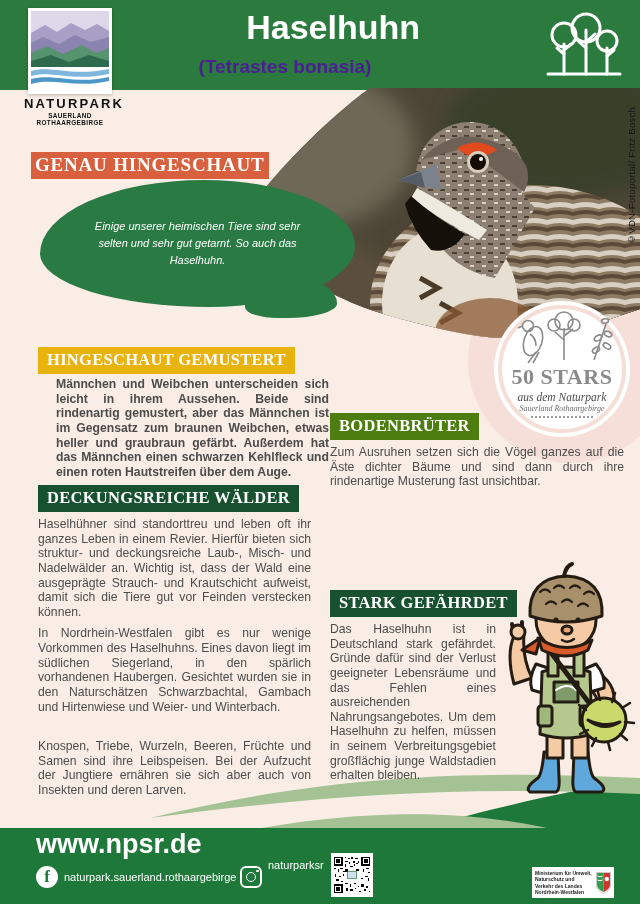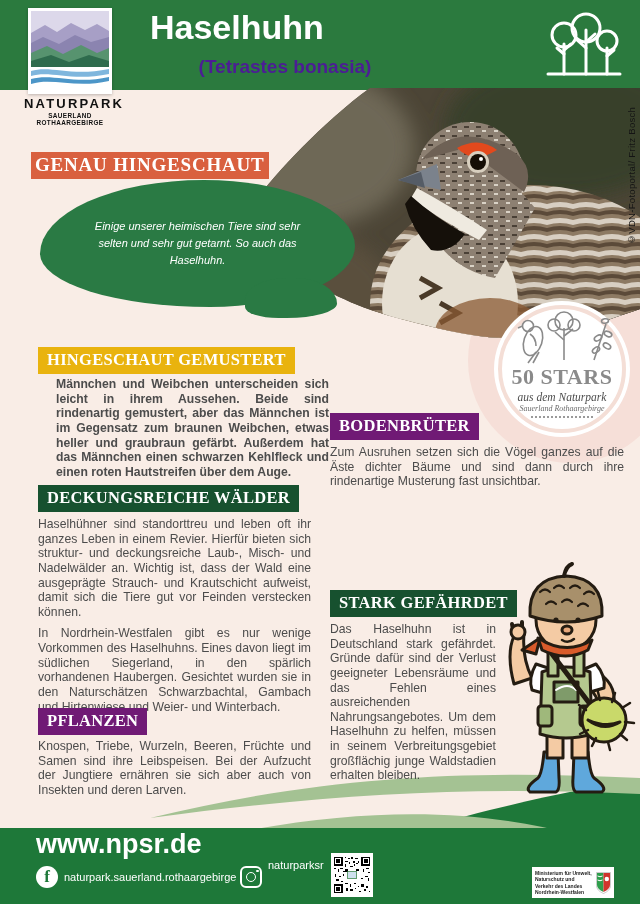--- a/index.html
+++ b/index.html
@@ -7,21 +7,21 @@
     background:#F9EDE6;font-family:"Liberation Sans",sans-serif;}
   
   .band{position:absolute;left:0;top:0;width:640px;height:90px;background:#2B7A3E;}
   .logo-card{position:absolute;left:28px;top:8px;width:84px;height:86px;background:#fff;
     box-shadow:0 1px 3px rgba(0,0,0,.25);padding:3px;box-sizing:border-box;z-index:6;}
   .logo-card svg{width:100%;height:100%;display:block;}
   .logo-word{position:absolute;left:24px;top:96px;width:92px;text-align:right;z-index:6;
     font-weight:bold;font-size:13px;letter-spacing:2.2px;color:#111;}
   .logo-sub{position:absolute;left:24px;top:112px;width:92px;text-align:center;z-index:6;
     font-weight:bold;font-size:6.4px;letter-spacing:.4px;color:#111;}
-  .title{position:absolute;left:150px;top:8px;width:270px;text-align:left;color:#fff;
+  .title{position:absolute;left:150px;top:8px;width:270px;text-align:right;color:#fff;
     font-size:34px;font-weight:bold;z-index:3;}
   .subtitle{position:absolute;left:150px;top:56px;width:270px;text-align:center;color:#4c1d95;
     font-size:19px;font-weight:bold;z-index:3;}
   .trees{position:absolute;left:544px;top:8px;width:80px;height:72px;z-index:3;}
   
   .pink-blob{position:absolute;left:468px;top:258px;width:205px;height:205px;border-radius:50%;
     background:#F6DFD8;z-index:1;}
   .photo{position:absolute;left:235px;top:88px;width:405px;height:256px;z-index:2;
     clip-path:path("M135 0 C88 34 38 88 21 112 C6 138 28 162 64 186 C100 210 132 222 166 231 C216 244 252 253 292 249 C332 245 362 236 405 221 L405 0 Z");}
   .photo svg{width:100%;height:100%;display:block;}
@@ -46,21 +46,21 @@
   .badge svg{position:relative;margin-top:7px;width:112px;height:56px;}
   .badge-title{position:relative;font-family:"Liberation Serif",serif;font-weight:bold;
     font-size:22px;color:#8A8A8A;letter-spacing:.5px;line-height:1;margin-top:-2px;}
   .badge-l1{position:relative;font-family:"Liberation Serif",serif;font-style:italic;
     font-size:11.5px;color:#4d4d4d;margin-top:3px;}
   .badge-l2{position:relative;font-family:"Liberation Serif",serif;font-style:italic;
     font-size:8px;color:#6b6b6b;margin-top:1px;}
   .badge-dots{position:relative;width:62px;margin:3px auto 0;border-bottom:2px dotted #9a9a9a;}
   
   .sec-h{position:absolute;font-size:16.5px;letter-spacing:.3px;padding:3px 9px 4px;z-index:4;}
-  .yellow{background:#E9B30E;} .green-h{background:#17512F;} .orange{background:#701a75;}
+  .yellow{background:#E9B30E;} .green-h{background:#17512F;} .orange{background:#4d7c0f;}
   .para{position:absolute;color:#4C4C4C;font-size:12.2px;line-height:1.2;text-align:justify;
     hyphens:auto;-webkit-hyphens:auto;z-index:2;}
   .para p{margin:0 0 7px 0;}
   
   .mascot{position:absolute;left:492px;top:554px;width:148px;height:240px;z-index:5;}
   
   .waves{position:absolute;left:0;top:770px;width:640px;height:134px;z-index:1;}
   .footer-band{position:absolute;left:0;top:828px;width:640px;height:76px;background:#1E7839;z-index:2;}
   .url{position:absolute;left:36px;top:829px;color:#fff;font-size:27px;font-weight:bold;z-index:4;}
   .fb-ic{position:absolute;left:36px;top:866px;width:22px;height:22px;border-radius:50%;
@@ -212,21 +212,20 @@
   <div class="para" style="left:56px;top:377px;width:273px;font-weight:bold;">
     <p>Männchen und Weibchen unterscheiden sich leicht in ihrem Aussehen. Beide sind rindenartig gemustert, aber das Männchen ist im Gegensatz zum braunen Weibchen, etwas heller und graubraun gefärbt. Außerdem hat das Männchen einen schwarzen Kehlfleck und einen roten Hautstreifen über dem Auge.</p>
   </div>
 
   <div class="hbox sec-h green-h" style="left:38px;top:485px;">DECKUNGSREICHE WÄLDER</div>
   <div class="para" style="left:38px;top:517px;width:273px;">
     <p>Haselhühner sind standorttreu und leben oft ihr ganzes Leben in einem Revier. Hierfür bieten sich struktur- und deckungsreiche Laub-, Misch- und Nadelwälder an. Wichtig ist, dass der Wald eine ausgeprägte Strauch- und Krautschicht aufweist, damit sich die Tiere gut vor Feinden verstecken können.</p>
     <p>In Nordrhein-Westfalen gibt es nur wenige Vorkommen des Haselhuhns. Eines davon liegt im südlichen Siegerland, in den spärlich vorhandenen Haubergen. Gesichtet wurden sie in den Naturschätzen Schwarzbachtal, Gambach und Hirtenwiese und Weier- und Winterbach.</p>
   </div>
 
-  <div class="hbox sec-h orange" style="left:38px;top:708px;">PFLANZEN</div>
   <div class="para" style="left:38px;top:739px;width:273px;">
     <p>Knospen, Triebe, Wurzeln, Beeren, Früchte und Samen sind ihre Leibspeisen. Bei der Aufzucht der Jungtiere ernähren sie sich aber auch von Insekten und deren Larven.</p>
   </div>
 
   <div class="hbox sec-h orange" style="left:330px;top:413px;">BODENBRÜTER</div>
   <div class="para" style="left:330px;top:445px;width:294px;">
     <p>Zum Ausruhen setzen sich die Vögel ganzes auf die Äste dichter Bäume und sind dann durch ihre rindenartige Musterung fast unsichtbar.</p>
   </div>
 
   <div class="hbox sec-h green-h" style="left:330px;top:590px;">STARK GEFÄHRDET</div>

